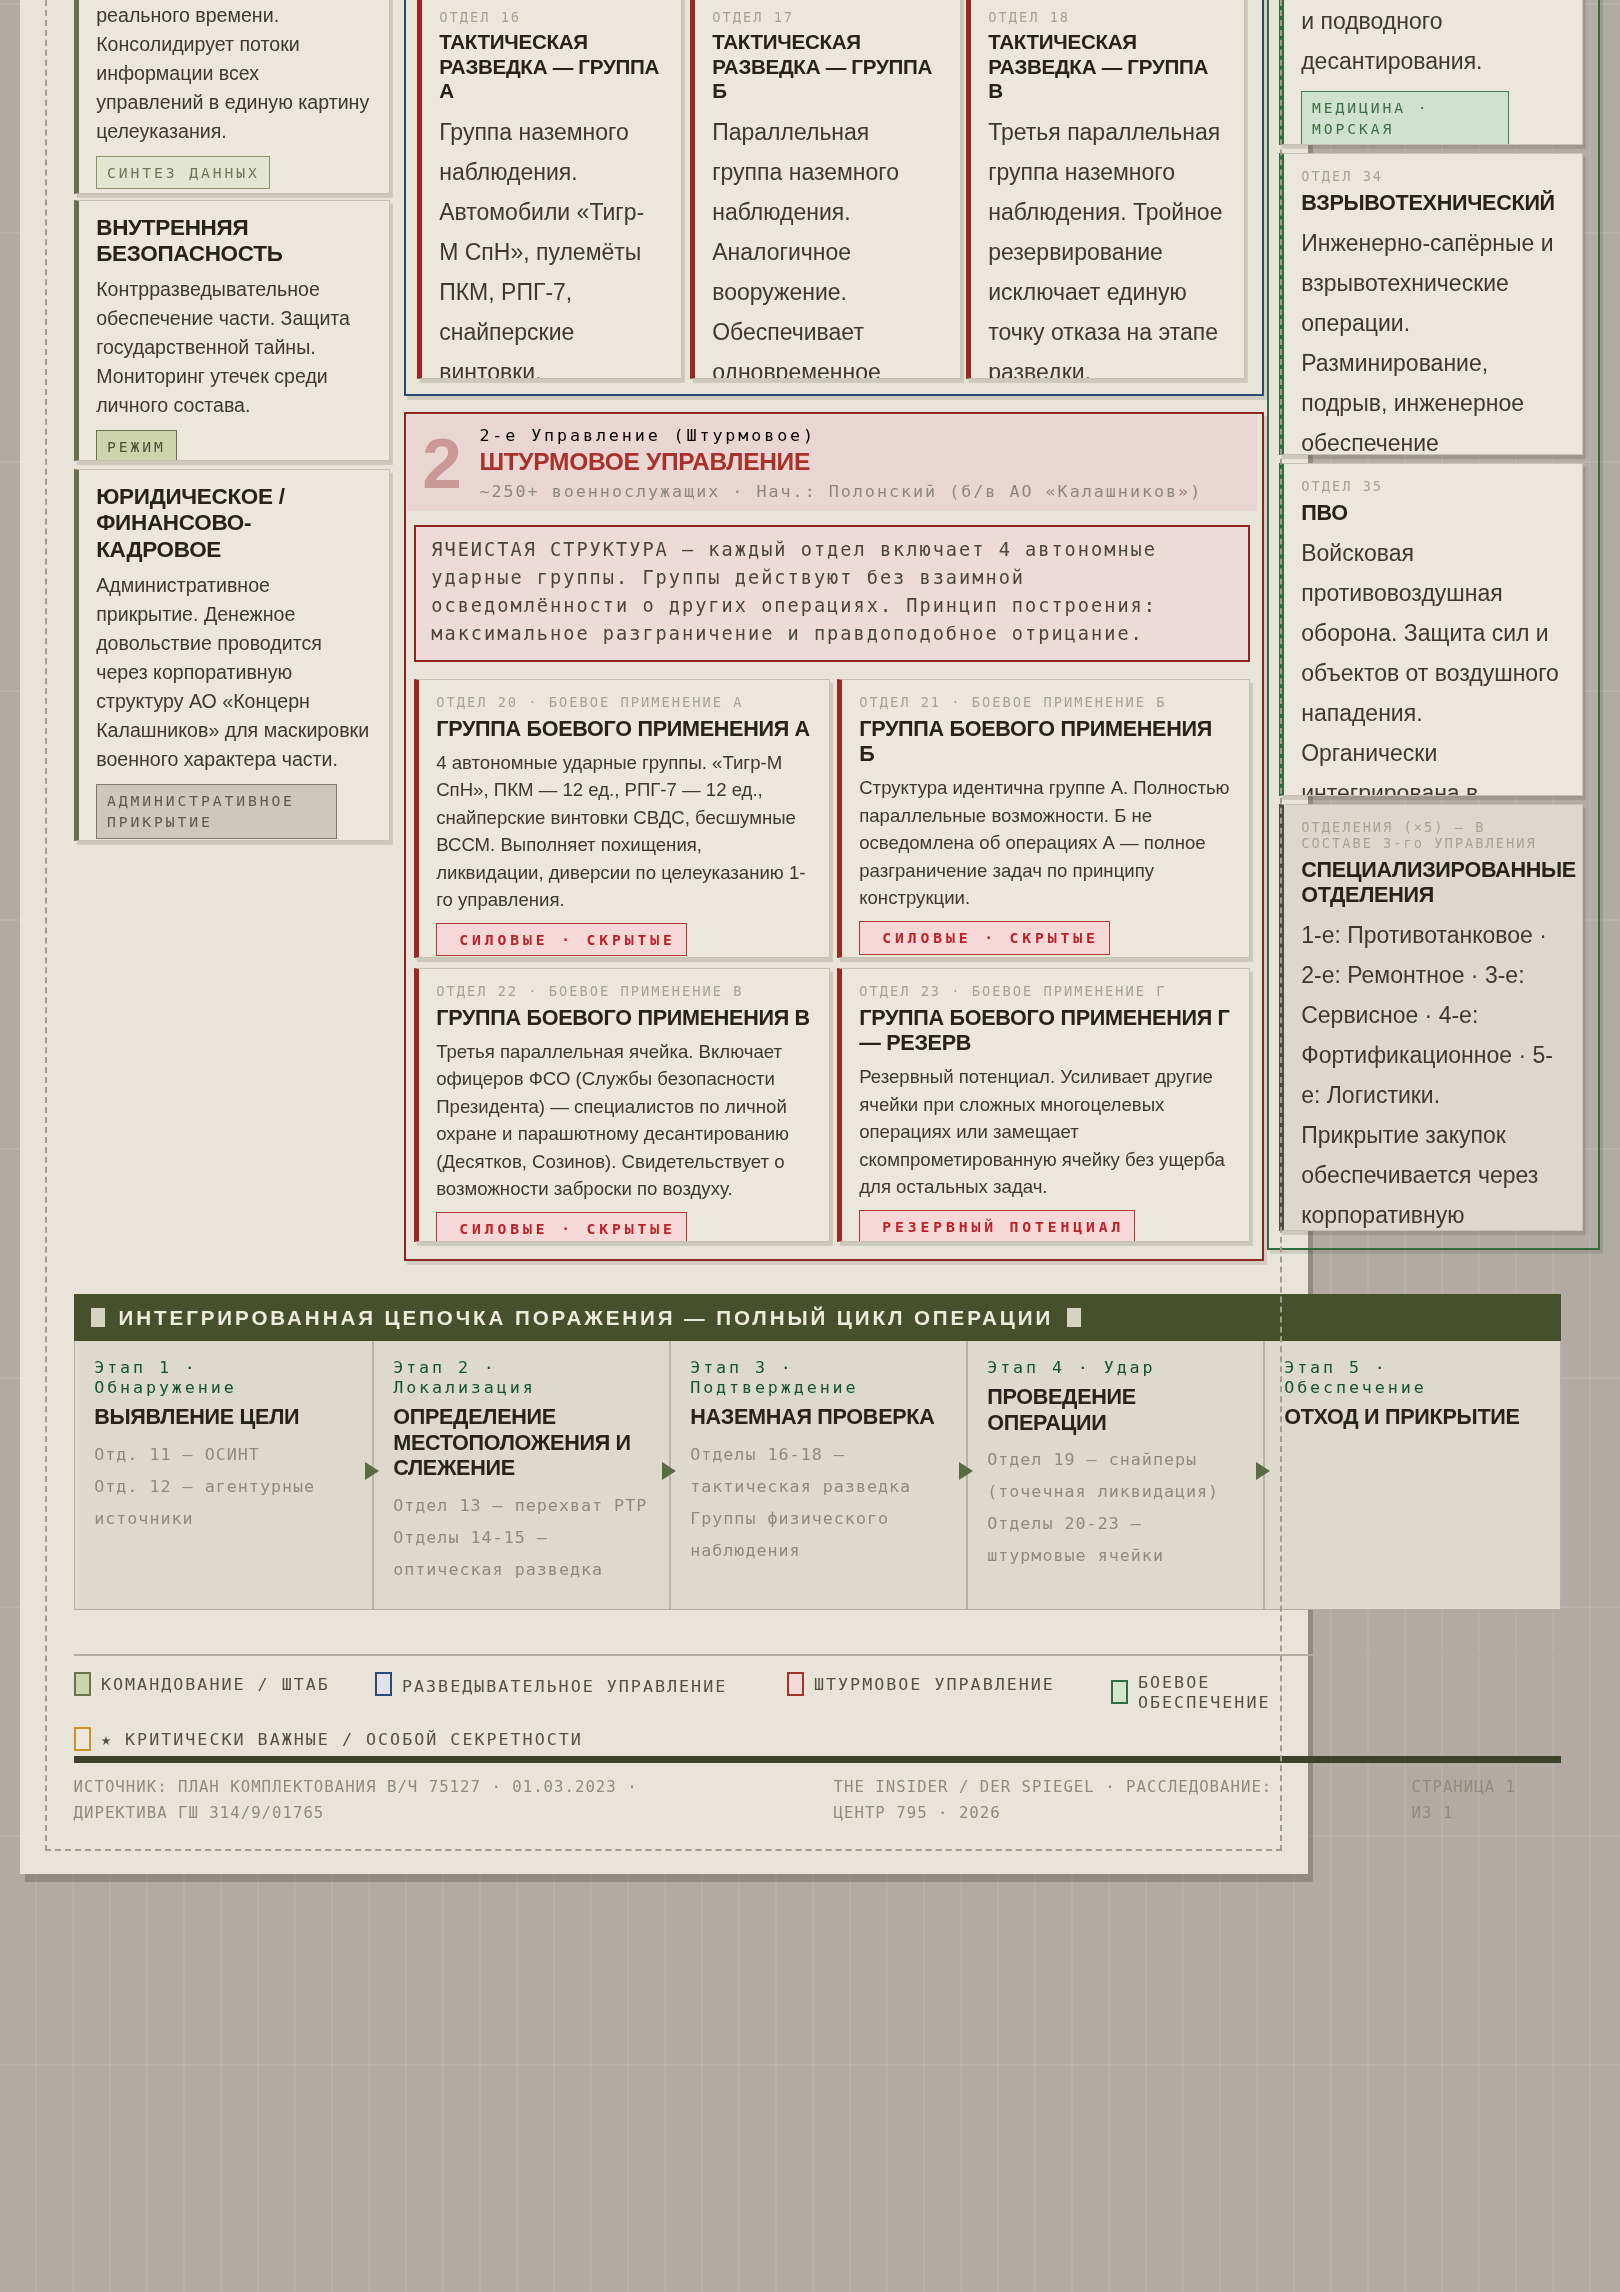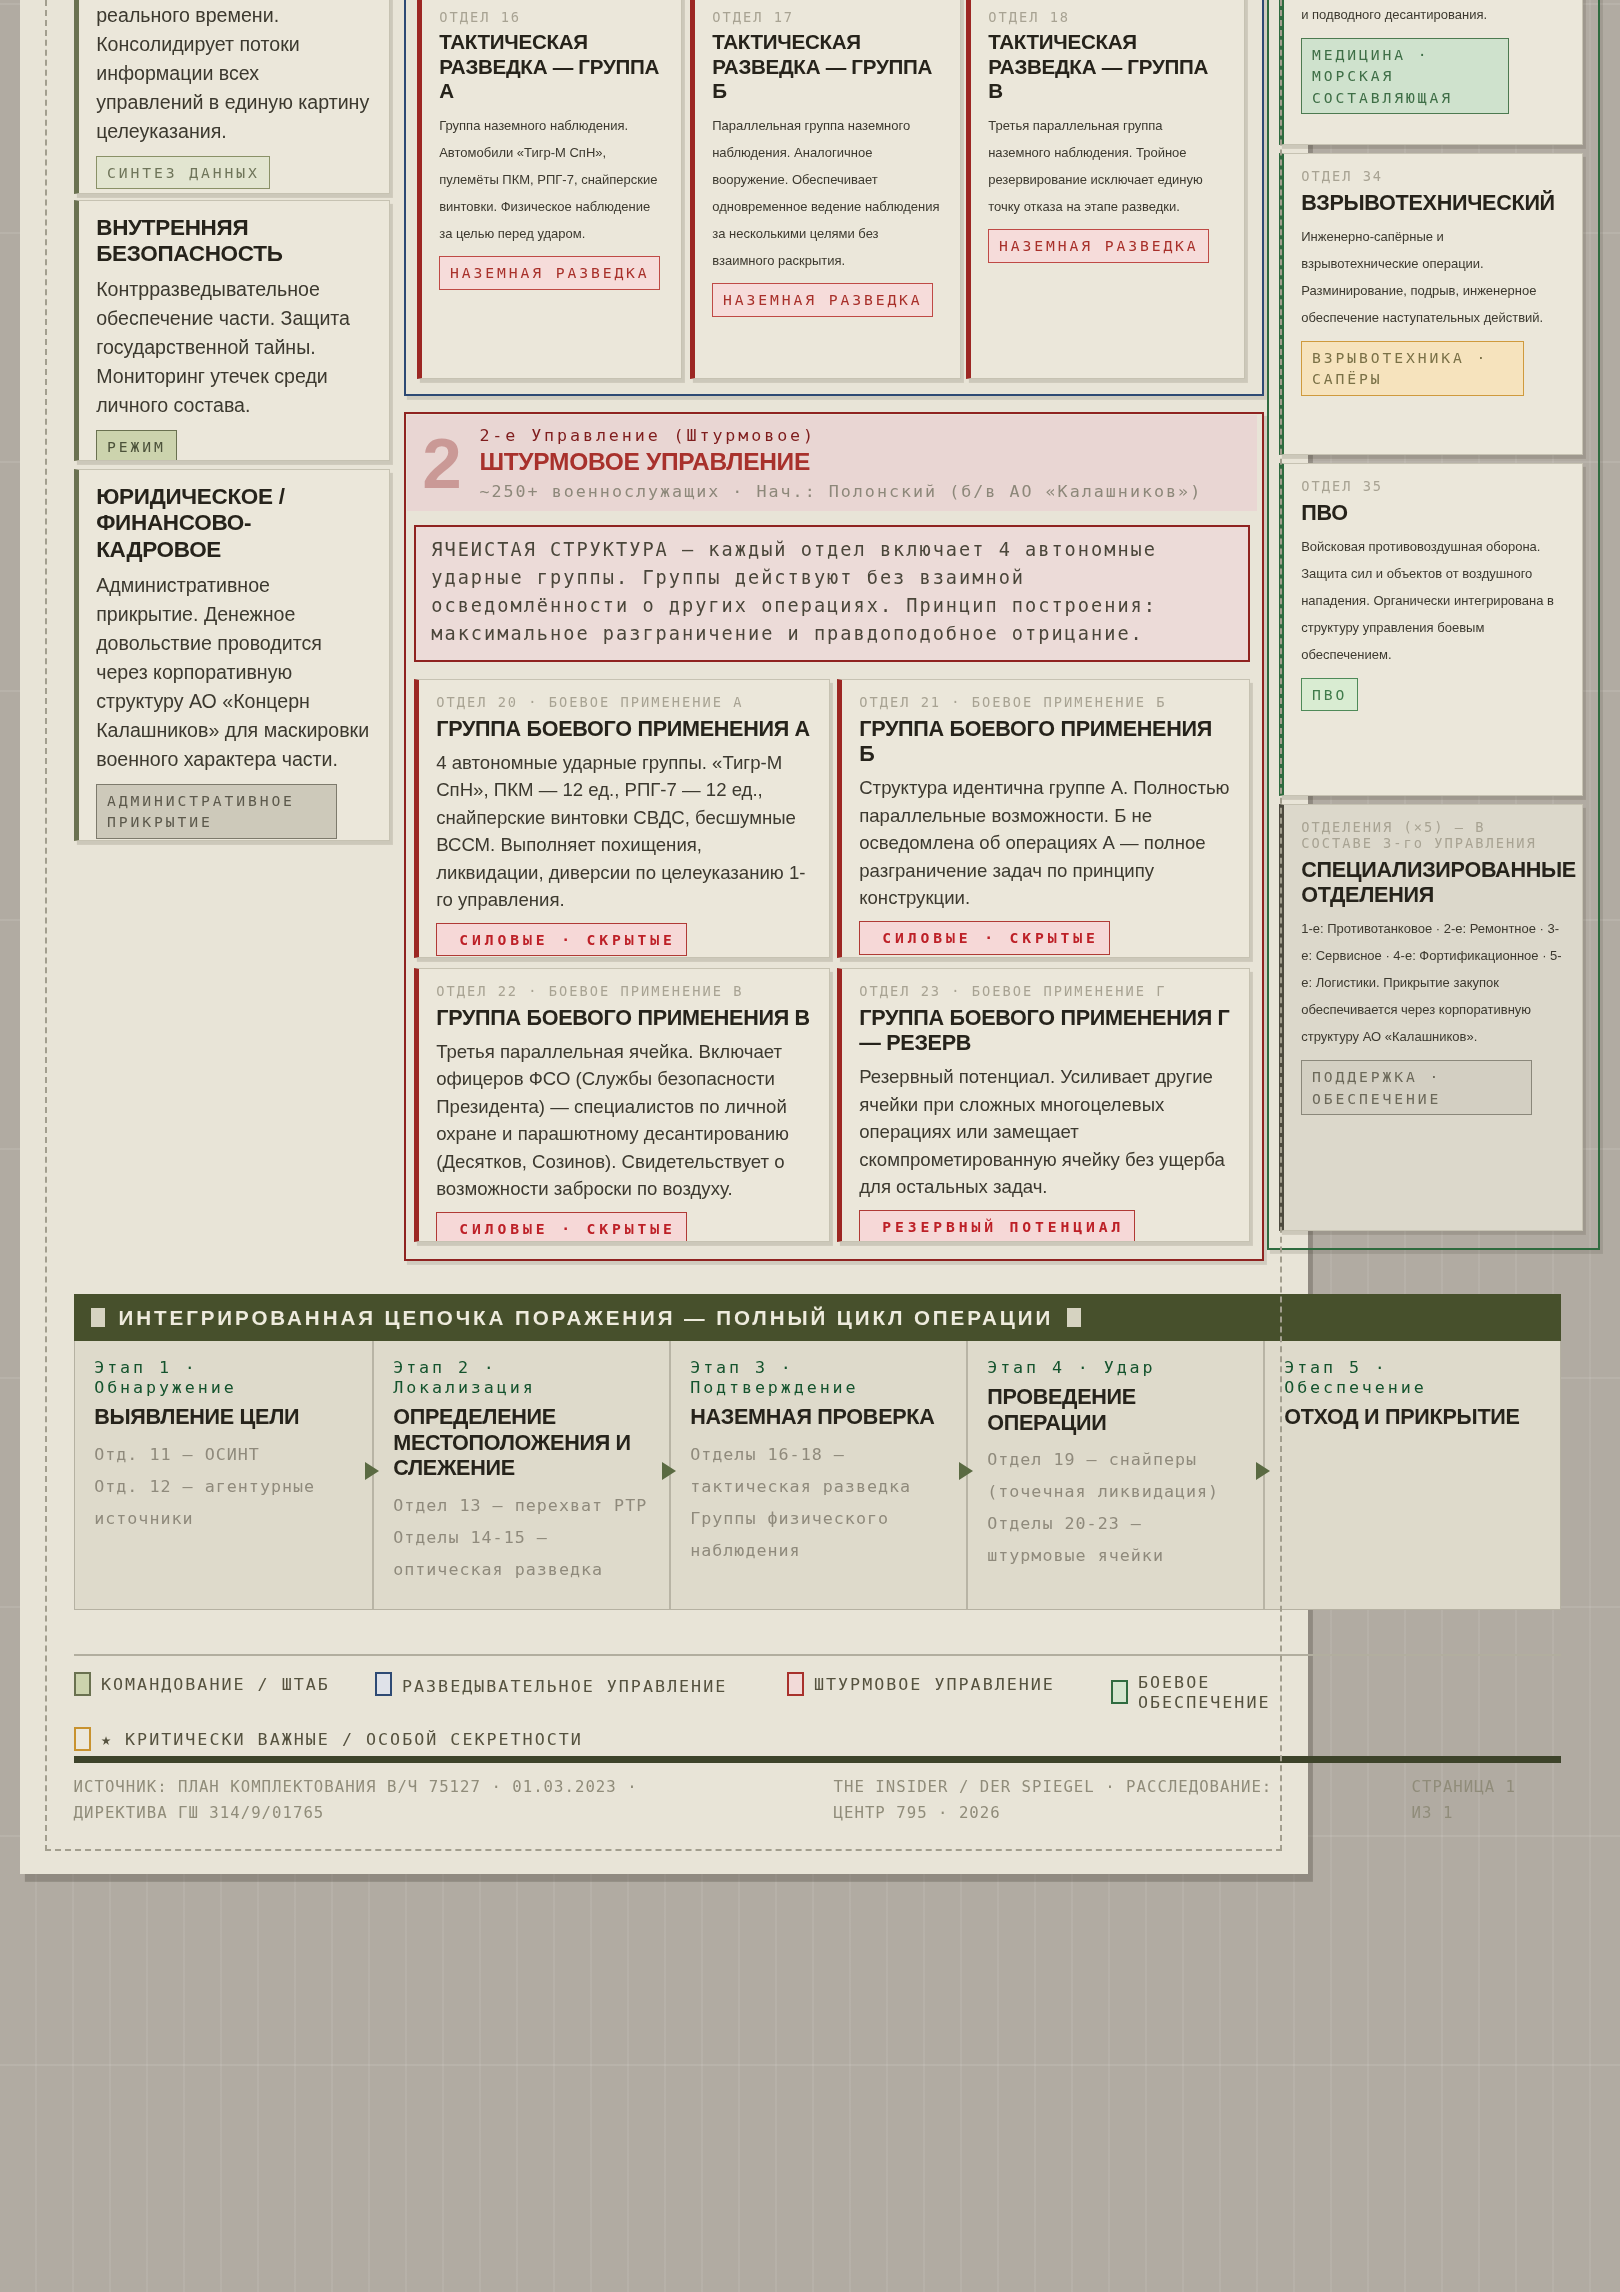--- a/index.html
+++ b/index.html
@@ -22,21 +22,21 @@
   }
   .abs{position:absolute;}
   
   .card{
     background:#ebe7da;border:1px solid #c6c2b2;
     box-shadow:2.9px 3.9px 0 rgba(60,55,40,.16);
     padding:13.7px 17.6px;box-sizing:border-box;overflow:hidden;
   }
   .card .dept{font-family:"DejaVu Sans Mono", monospace;font-size:13.7px;letter-spacing:2px;color:#a8a393;margin:0 0 5.9px 0;}
   .card h3{margin:0 0 7.8px 0;font-size:21.6px;line-height:25.5px;color:#26231b;letter-spacing:-0.3px;}
-  .card p{margin:0 0 9.8px 0;font-size:13px;line-height:27px;color:#3c392f;}
+  .card p{margin:0 0 9.8px 0;font-size:23px;line-height:40px;color:#3c392f;}
   .accent-olive{border-left:5.9px solid #6a7150;}
   .accent-red{border-left:5.9px solid #9c2723;}
   .accent-green{border-left:5.9px solid #2f6b3f;}
   .accent-gray{border-left:5.9px solid #4d4a3f;}
   .left-col .card p{font-size:19.6px;line-height:29px;}
   .left-col h3{font-size:22.5px;line-height:26.5px;}
   
   .tag{
     display:inline-block;font-family:"DejaVu Sans Mono", monospace;
     font-size:14.7px;letter-spacing:2.9px;line-height:21.6px;
@@ -51,21 +51,21 @@
   .tag-tan{background:#f6e3bd;border-color:#cf9a3d;color:#7a7147;width:223px;}
   .tag-green-light{background:#d9ecd2;border-color:#4e8a58;color:#3f7a4a;}
   .tag-sup{background:#d3cfc2;border-color:#8a877a;color:#6b6859;width:231px;}
   
   .container-blue{border:2.9px solid #2e4a74;box-shadow:2.9px 3.9px 0 rgba(60,55,40,.14);}
   .container-red{border:2.9px solid #8f2320;box-shadow:2.9px 3.9px 0 rgba(60,55,40,.14);}
   .container-green{border:2.9px solid #2f6b3f;box-shadow:2.9px 3.9px 0 rgba(60,55,40,.14);}
   
   .assault-header{background:#e9d6d3;display:flex;align-items:center;box-sizing:border-box;padding:7.8px 15.7px;}
   .assault-num{font-size:71px;font-weight:bold;color:rgba(143,35,32,.34);line-height:71px;margin-right:17.6px;}
-  .assault-eyebrow{font-family:"DejaVu Sans Mono", monospace;font-size:16.7px;letter-spacing:2.9px;color:#7f1d1d;margin:0 0 3.9px 0;}
+  .assault-eyebrow{font-family:"DejaVu Sans Mono", monospace;font-size:16.7px;letter-spacing:2.9px;color:#000000;margin:0 0 3.9px 0;}
   .assault-title{font-size:24.5px;line-height:26.5px;font-weight:bold;color:#a8312c;margin:0 0 4.9px 0;letter-spacing:-0.3px;}
   .assault-sub{font-family:"DejaVu Sans Mono", monospace;font-size:16.7px;letter-spacing:2px;color:#8d887a;margin:0;}
   .callout{
     background:#ecdbd8;border:2.9px solid #8f2320;box-sizing:border-box;
     padding:8.8px 15.7px;font-family:"DejaVu Sans Mono", monospace;
     font-size:18.6px;line-height:28px;letter-spacing:2px;color:#4a463a;
   }
   
   .kc-header{
     background:#47502c;color:#eeebdd;display:flex;align-items:center;

